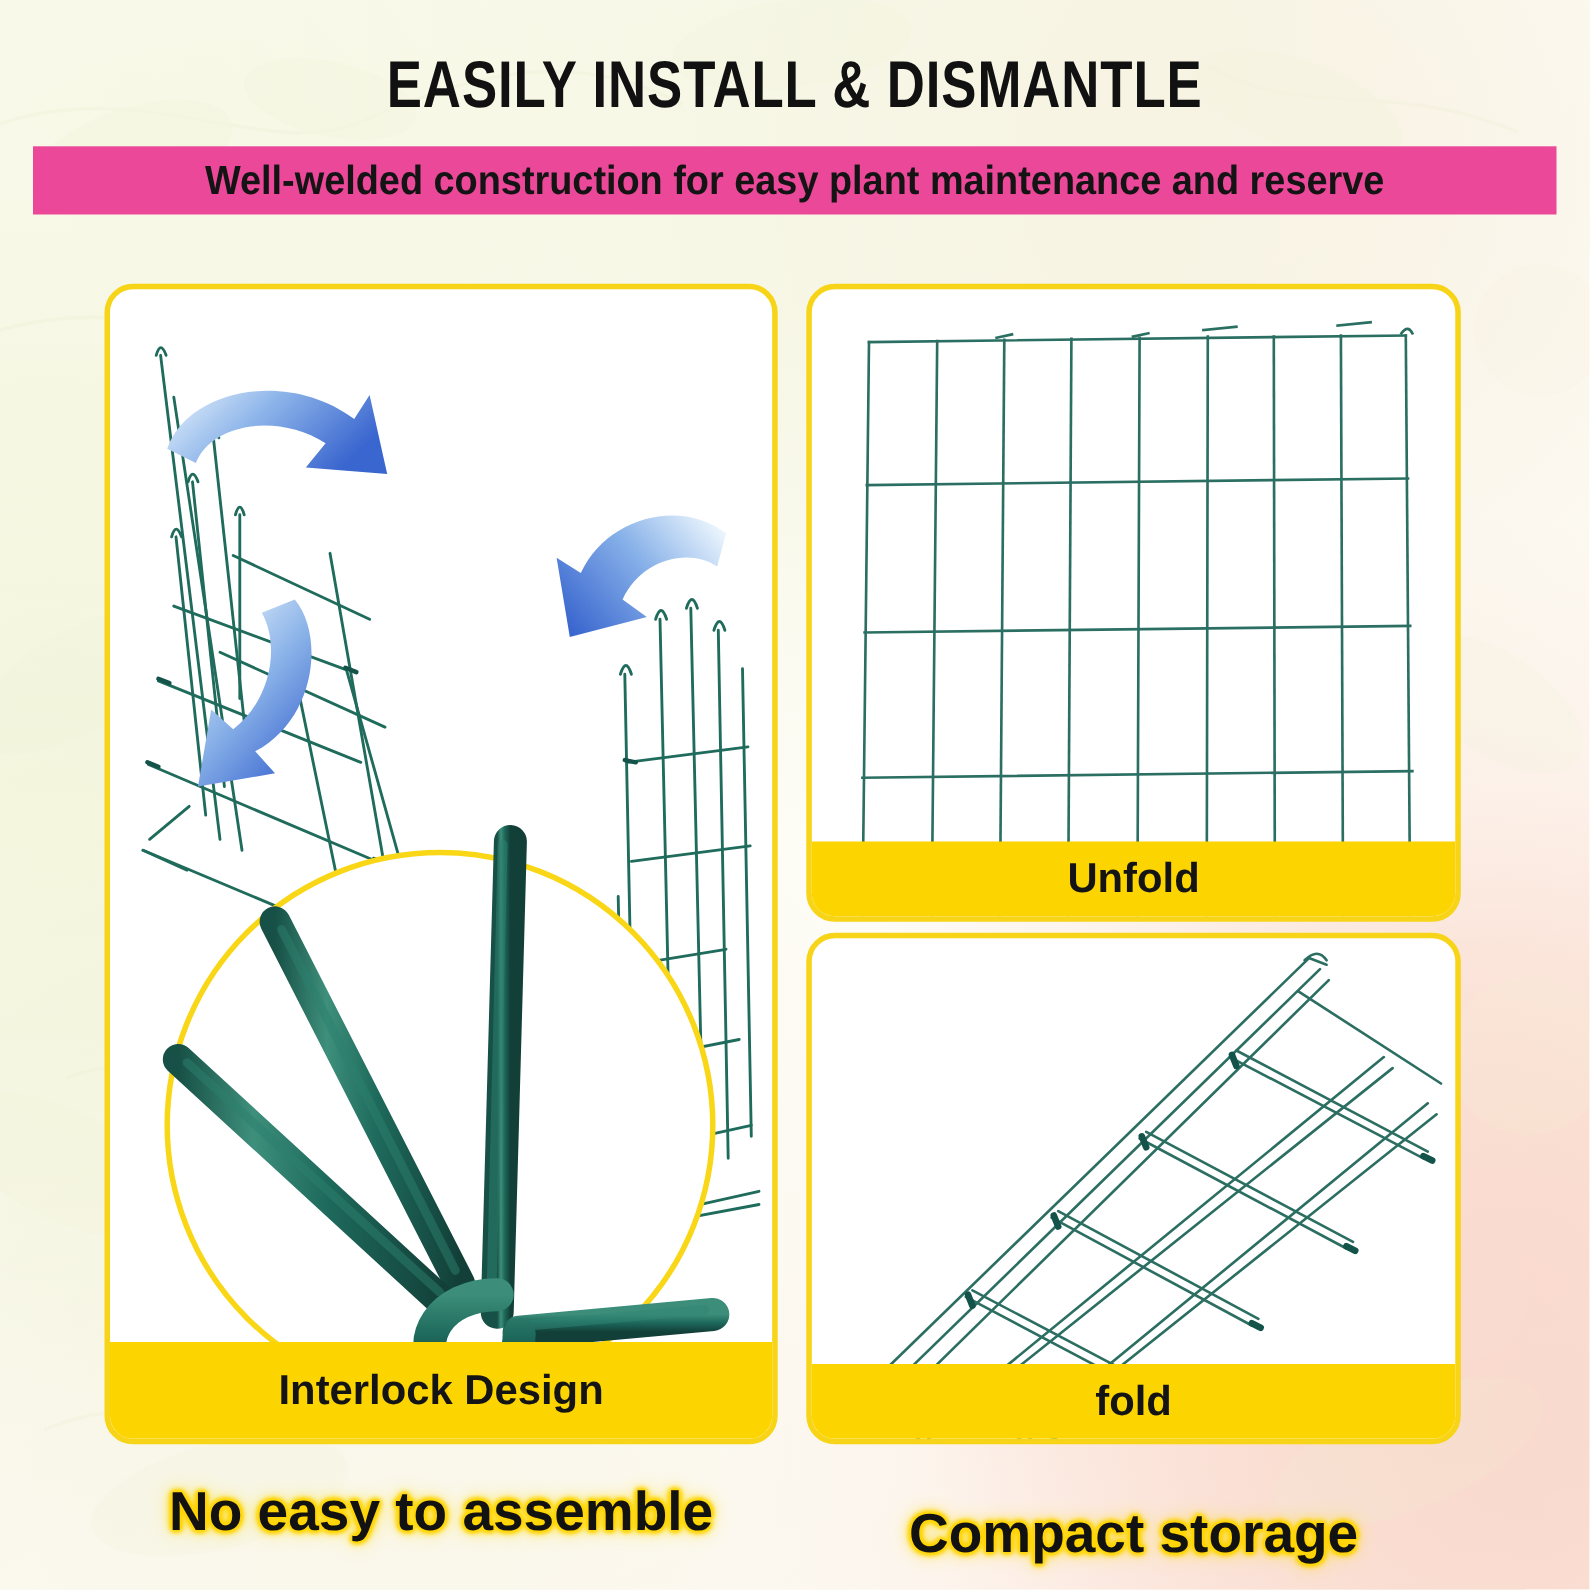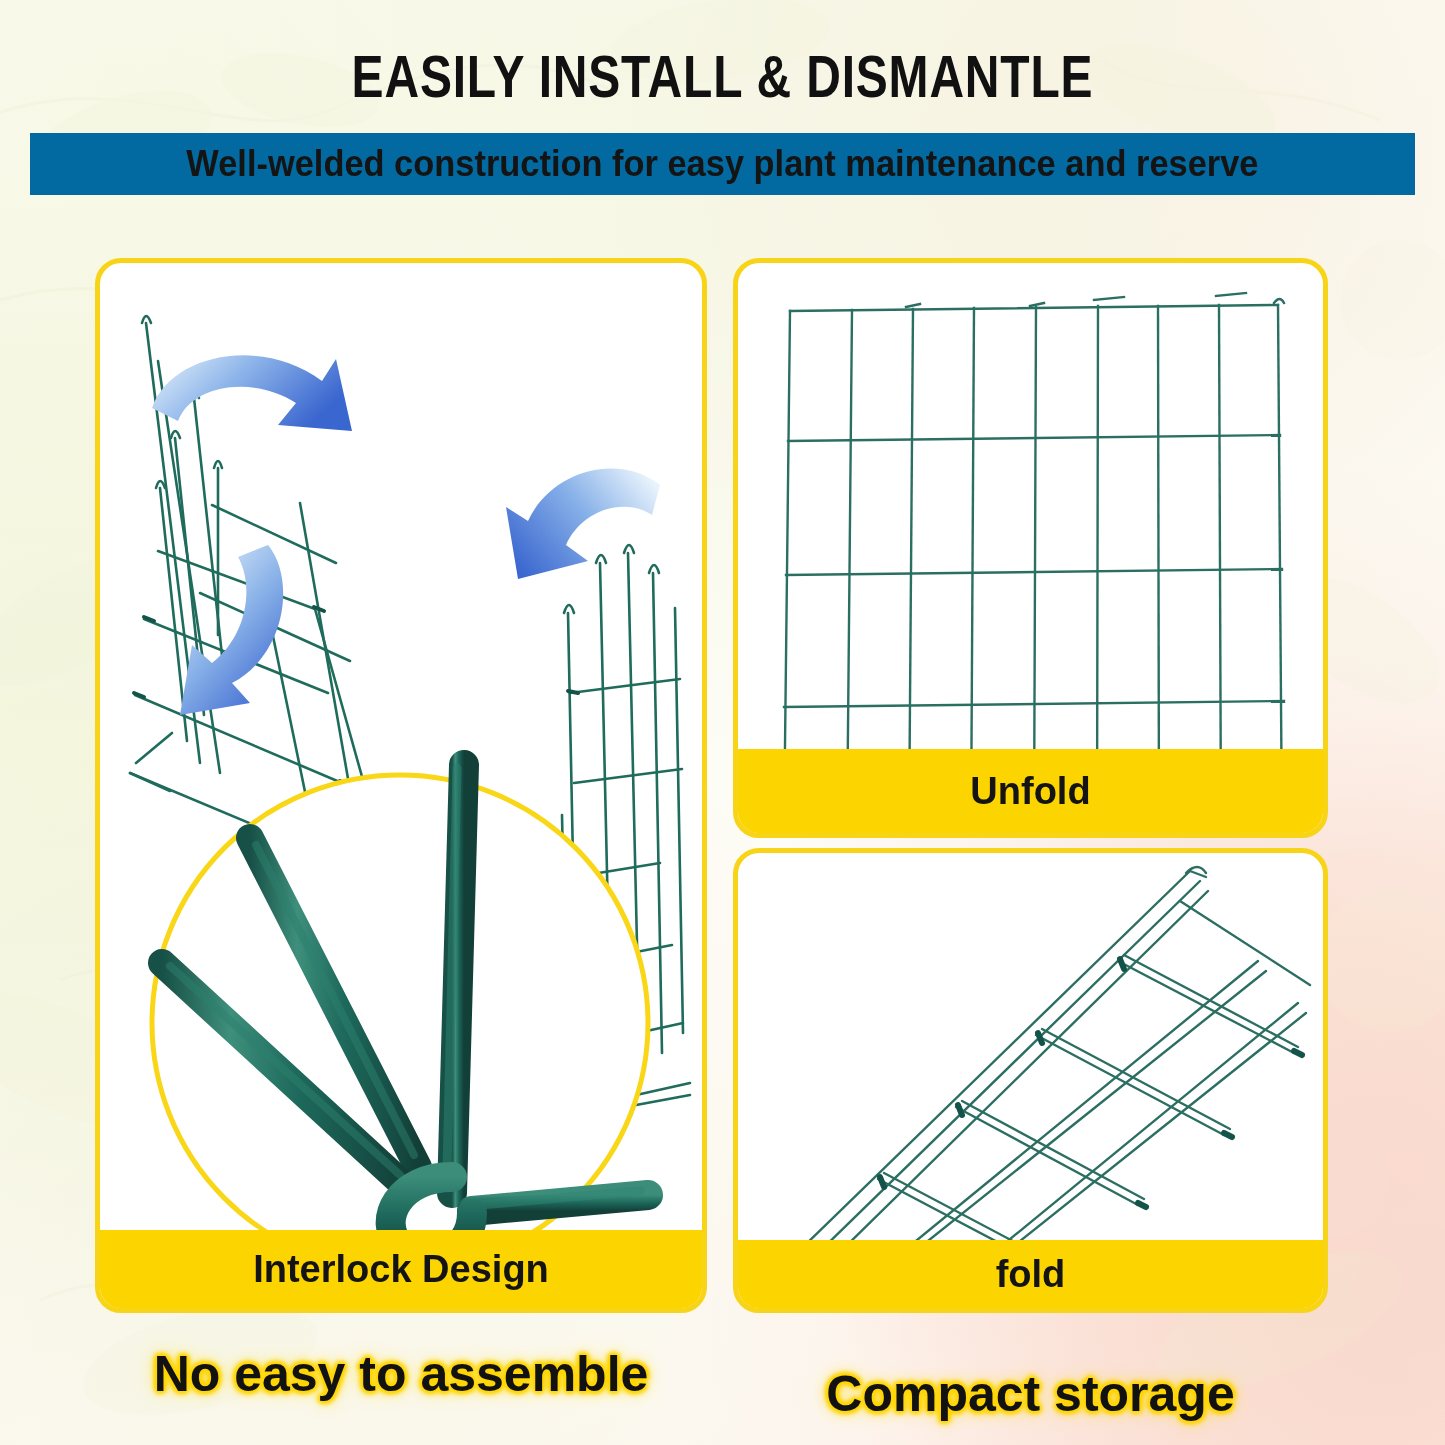--- a/index.html
+++ b/index.html
@@ -30,21 +30,21 @@
   #headline{
     position:absolute;left:0;right:0;top:44px;z-index:5;
     text-align:center;color:#111;
     font-size:60px;line-height:66px;font-weight:bold;
     letter-spacing:1px;
     transform:scaleX(.80);transform-origin:center top;
     white-space:nowrap;
   }
   #subbanner{
     position:absolute;left:30px;width:1385px;top:133px;height:62px;z-index:5;
-    background:#0369a1;display:flex;align-items:center;justify-content:center;
+    background:#ec4899;display:flex;align-items:center;justify-content:center;
   }
   #subbanner span{
     color:#141414;font-size:37px;font-weight:bold;white-space:nowrap;
     transform:scaleX(.93);transform-origin:center;
   }
 
   
   .panel{
     position:absolute;z-index:4;background:#fff;
     border:5px solid #f7d417;border-radius:26px;
@@ -55,22 +55,22 @@
   #panel-fold  {left:733px;top:848px;width:595px;height:465px;}
 
   .panel-art{position:absolute;inset:0;}
 
   
   .cap{
     position:absolute;left:0;right:0;bottom:0;background:#fcd400;
     display:flex;align-items:center;justify-content:center;
     color:#141414;font-weight:bold;
   }
-  #cap-interlock{height:78px;font-size:38px;}
-  #cap-unfold{height:84px;font-size:38px;}
+  #cap-interlock{height:88px;font-size:38px;}
+  #cap-unfold{height:68px;font-size:38px;}
   #cap-fold{height:68px;font-size:38px;}
 
   
   .glow-cap{
     position:absolute;z-index:6;text-align:center;
     color:#121212;font-weight:bold;font-size:50px;white-space:nowrap;
     text-shadow:
       0 0 3px #ffd400, 0 0 6px #ffd400, 0 0 10px #ffd400,
       2px 0 5px #ffd400, -2px 0 5px #ffd400,
       0 2px 5px #ffd400, 0 -2px 5px #ffd400, 0 0 18px #ffdd33;

